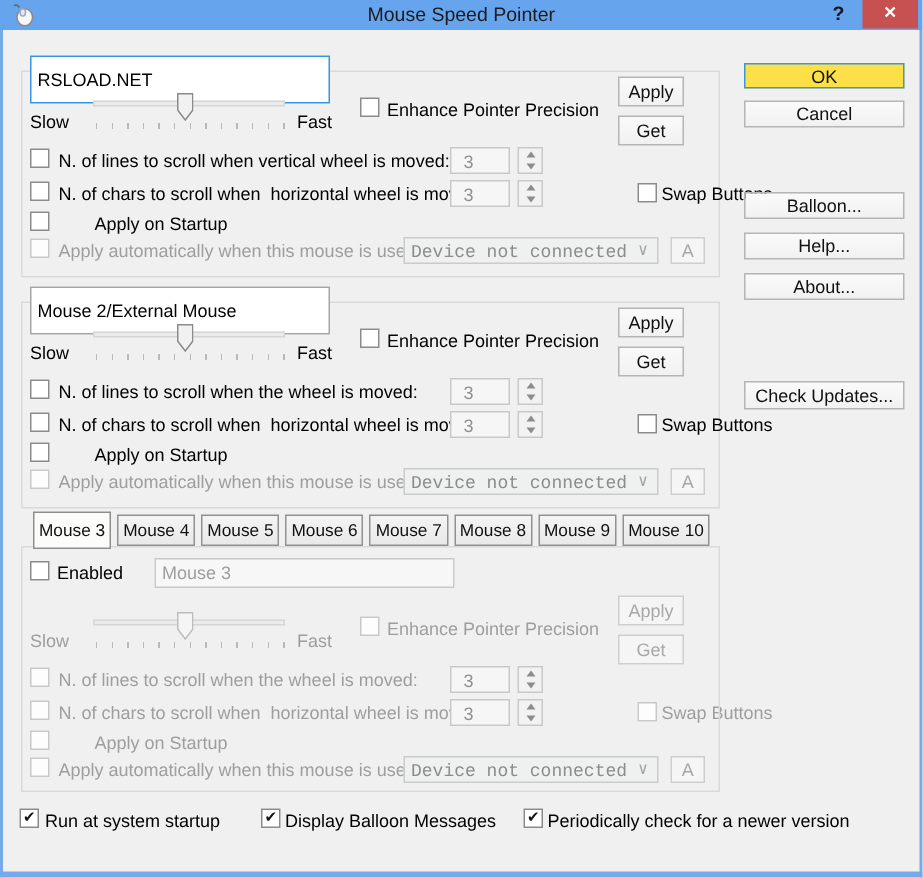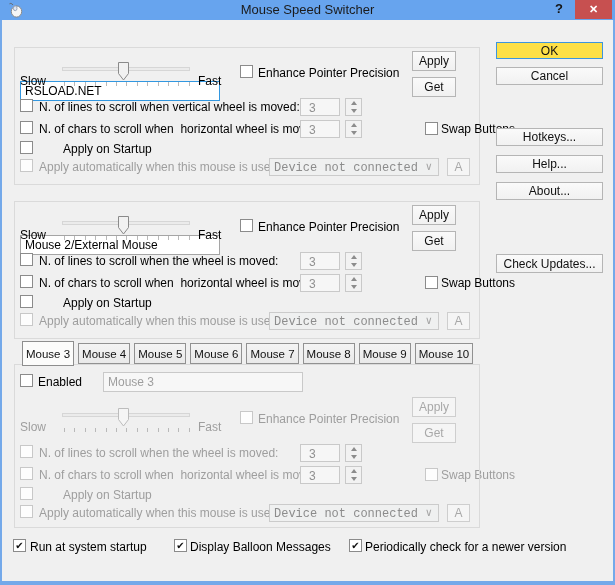--- a/index.html
+++ b/index.html
@@ -31,21 +31,21 @@
   .tri-dn{width:0;height:0;border-left:3px solid transparent;border-right:3px solid transparent;border-top:4px solid #8c8c8c;}
   .dd{position:absolute;background:#eff0f0;border:1px solid #cbcbcb;color:#8c8c8c;padding:2px 4px;}
   .dd .chev{position:absolute;right:6px;top:1px;color:#a5a5a5;font-size:11px;}
   
   .track{position:absolute;left:62px;top:37px;width:128px;height:4px;background:#ebebeb;border:1px solid #d6d6d6;}
   .ticks{position:absolute;left:64px;top:52px;width:126px;height:4px;background-image:repeating-linear-gradient(to right,#b9b9b9 0 1px,transparent 1px 10.4px);}
   .thumb{position:absolute;left:118px;top:32px;width:11px;height:19px;}
   .thumb polygon{fill:#f1f1f1;stroke:#8a8a8a;}
   
   .sec{position:absolute;left:0;width:482px;height:160px;}
-  .namefield{left:20px;top:7px;width:200px;height:20px;margin-top:44px;}
+  .namefield{left:20px;top:7px;width:200px;height:32px;}
   .slow{left:20px;top:44px;} .fast{left:198px;top:44px;}
   .encb{left:240px;top:35px;} .enlb{left:258px;top:36px;text-align:center;}
   .applybtn{left:412px;top:21px;width:44px;height:20px;}
   .getbtn{left:412px;top:47px;width:44px;height:20px;}
   .r1cb{left:20px;top:69px;} .r1lb{left:39px;top:70px;} .r1v{left:300px;top:68px;} .r1a{left:345px;top:68px;}
   .r2cb{left:20px;top:91px;} .r2lb{left:39px;top:92px;} .r2v{left:300px;top:90px;} .r2a{left:345px;top:90px;}
   .swcb{left:425px;top:92px;} .swlb{left:441px;top:92px;}
   .r3cb{left:20px;top:111px;} .r3lb{left:39px;top:112px;margin-left:24px;}
   .r4cb{left:20px;top:129px;} .r4lb{left:39px;top:130px;}
   .ddpos{left:269px;top:128px;width:170px;height:18px;font-family:Liberation Mono, monospace;}
@@ -75,21 +75,21 @@
 <div class="window">
 
   <div class="titlebar">
     <span class="appicon">
       <svg width="16" height="16" viewBox="0 0 16 16">
         <path d="M5 3 C4 1.5 2.5 1 1.5 1.8" stroke="#666" fill="none" stroke-width="1"></path>
         <ellipse cx="8.5" cy="9.5" rx="5.2" ry="5.6" fill="#f6f6f6" stroke="#8a8a8a"></ellipse>
         <ellipse cx="7.2" cy="6.3" rx="1.8" ry="2.4" fill="#dfe7f4" stroke="#9aa6bb"></ellipse>
       </svg>
     </span>
-    <span class="title">Mouse Speed Switcher</span>
+    <span class="title">Mouse Speed Pointer</span>
     <span class="helpglyph">?</span>
     <span class="closebtn"><span>✕</span></span>
   </div>
 
   <div class="bg"></div>
 
   <div class="sec" style="top:30px">
     <div class="gb"></div>
     <input class="field focus namefield" value="RSLOAD.NET" style="">
     <span class="label slow">Slow</span>
@@ -235,21 +235,21 @@
     <span class="cb r3cb"></span>
     <span class="label r3lb">Apply on Startup</span>
     <span class="cb r4cb"></span>
     <span class="label r4lb">Apply automatically when this mouse is used:</span>
     <div class="dd ddpos"><span>Device not connected</span><span class="chev">∨</span></div>
     <div class="btn abtn">A</div>
   </div>
 
   <div class="btn default rbtn" style="top:42px;height:17px">OK</div>
   <div class="btn rbtn" style="top:67px">Cancel</div>
-  <div class="btn rbtn" style="top:128px">Hotkeys...</div>
+  <div class="btn rbtn" style="top:128px">Balloon...</div>
   <div class="btn rbtn" style="top:182px">About...</div>
   <div class="btn rbtn" style="top:155px">Help...</div>
   <div class="btn rbtn" style="top:254px;height:19px">Check Updates...</div>
 
   <span class="cb footcb" style="left:13px"><span>✔</span></span>
   <span class="label footlb" style="left:30px">Run at system startup</span>
   <span class="cb footcb" style="left:174px"><span>✔</span></span>
   <span class="label footlb" style="left:190px">Display Balloon Messages</span>
   <span class="cb footcb" style="left:349px"><span>✔</span></span>
   <span class="label footlb" style="left:365px">Periodically check for a newer version</span>

